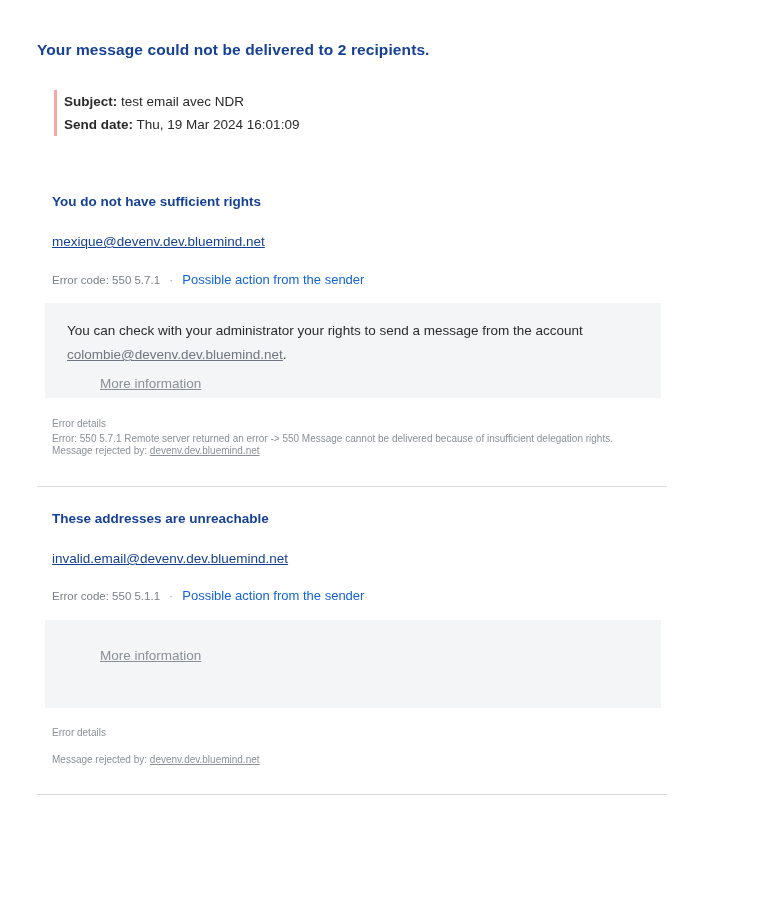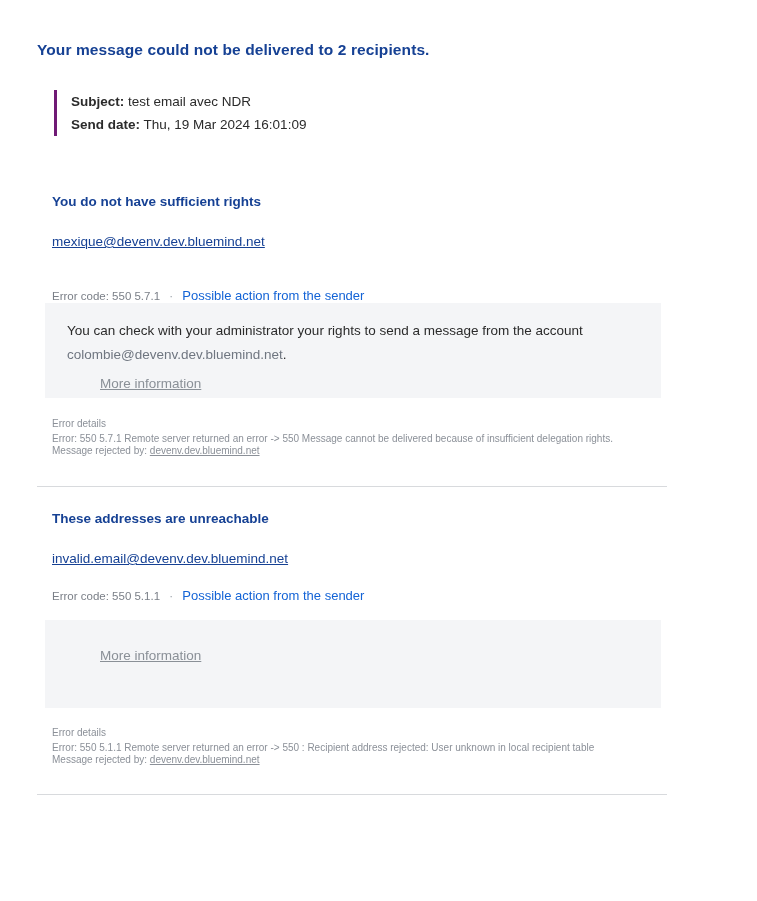--- a/index.html
+++ b/index.html
@@ -28,22 +28,22 @@
     top: 41px;
     font-size: 15.5px;
     font-weight: bold;
     color: #164194;
     letter-spacing: 0.1px;
   }
   .summary-block {
     position: absolute;
     left: 54px;
     top: 90px;
-    border-left: 3px solid #701a75;
-    padding-left: 14px;
+    border-left: 3px solid #fca5a5;
+    padding-left: 7px;
     font-size: 13.5px;
     line-height: 23px;
     color: #2b2b2b;
   }
   .summary-row b {
     font-weight: bold;
   }
   .summary-row span.val {
     font-weight: normal;
   }
@@ -93,20 +93,21 @@
     box-sizing: border-box;
     padding: 16px 22px 14px 22px;
   }
   .advice-text {
     font-size: 13.5px;
     line-height: 24px;
     color: #2b2b2b;
   }
   .advice-text .mail-link {
     color: #6f7680;
+    text-decoration: underline;
   }
   .more-info {
     display: inline-block;
     margin-top: 9px;
     font-size: 13.5px;
     color: #8a9097;
     text-decoration: underline;
     cursor: pointer;
     margin-left: 33px;
   }
@@ -148,21 +149,21 @@
     </div>
     <div class="summary-row">
       <b>Send date:</b>
       <span class="val">Thu, 19 Mar 2024 16:01:09</span>
     </div>
   </div>
 
   <div class="section">
     <div class="section-title" style="top:194px;">You do not have sufficient rights</div>
     <div class="recipient" style="top:234px;">mexique@devenv.dev.bluemind.net</div>
-    <div class="errline" style="top:288px;">
+    <div class="errline" style="top:272px;">
       <span>Error code:</span>
       <span>550 5.7.1</span>
       <span class="sep">·</span>
       <span class="action">Possible action from the sender</span>
     </div>
 
     <div class="advice" style="top:303px; height:95px;">
       <div class="advice-text">
         <span>You can check with your administrator your rights to send a message from the account </span><span class="mail-link">colombie@devenv.dev.bluemind.net</span><span>.</span>
       </div>
@@ -188,21 +189,21 @@
       <span class="sep">·</span>
       <span class="action">Possible action from the sender</span>
     </div>
 
     <div class="advice" style="top:620px; height:88px;">
       <span class="more-info" style="margin-top:12px;">More information</span>
     </div>
 
     <div class="details" style="top:727px;">
       <span class="dtitle">Error details</span>
-      <span>Error: 550 5.1.1 Remote server returned an error -&gt; 550 : Recipient address rejected: User unknown in local recipient table</span><br>
+      <br>
       <span>Message rejected by:</span>
       <span class="server">devenv.dev.bluemind.net</span>
     </div>
 
     <div class="divider" style="top:794px;"></div>
   </div>
 
 </div>
 
 </body></html>

